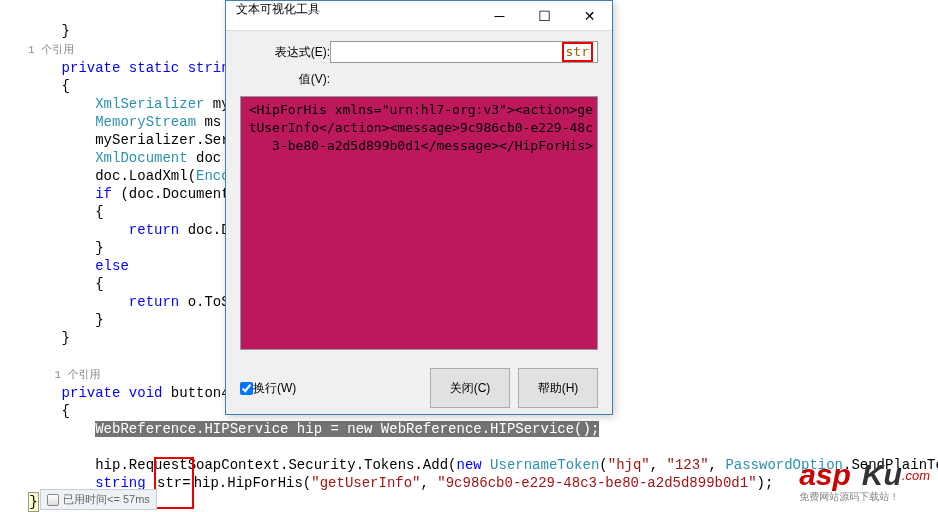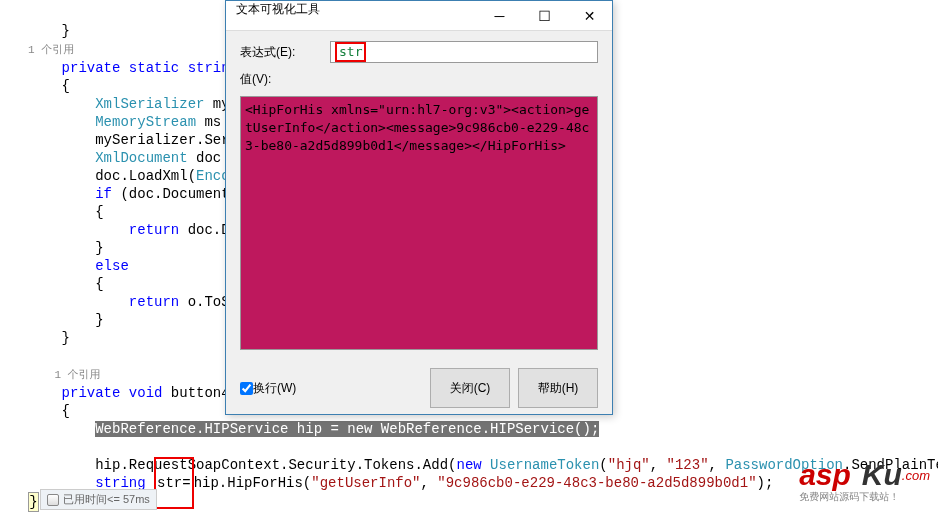--- a/index.html
+++ b/index.html
@@ -56,38 +56,39 @@
     .titlebar-btn {
       width: 45px;
       height: 30px;
       display: flex;
       align-items: center;
       justify-content: center;
       font-size: 14px;
     }
     .dialog-body {
       padding: 10px 14px;
+      text-align: right;
     }
     .form-row {
       display: flex;
       align-items: center;
       margin-bottom: 8px;
     }
     .form-label {
       width: 90px;
     }
     .expr-input {
       flex: 1;
       height: 22px;
       border: 1px solid #999;
       background: #fff;
       padding: 0 4px;
       font-family: Consolas, monospace;
       font-size: 13px;
-      color: #15803d;
+      color: #a16207;
       position: relative;
     }
     .expr-input .highlight-expr {
       border: 2px solid #e00;
       padding: 0 2px;
       display: inline-block;
       line-height: 16px;
     }
     .value-area {
       width: 358px;

